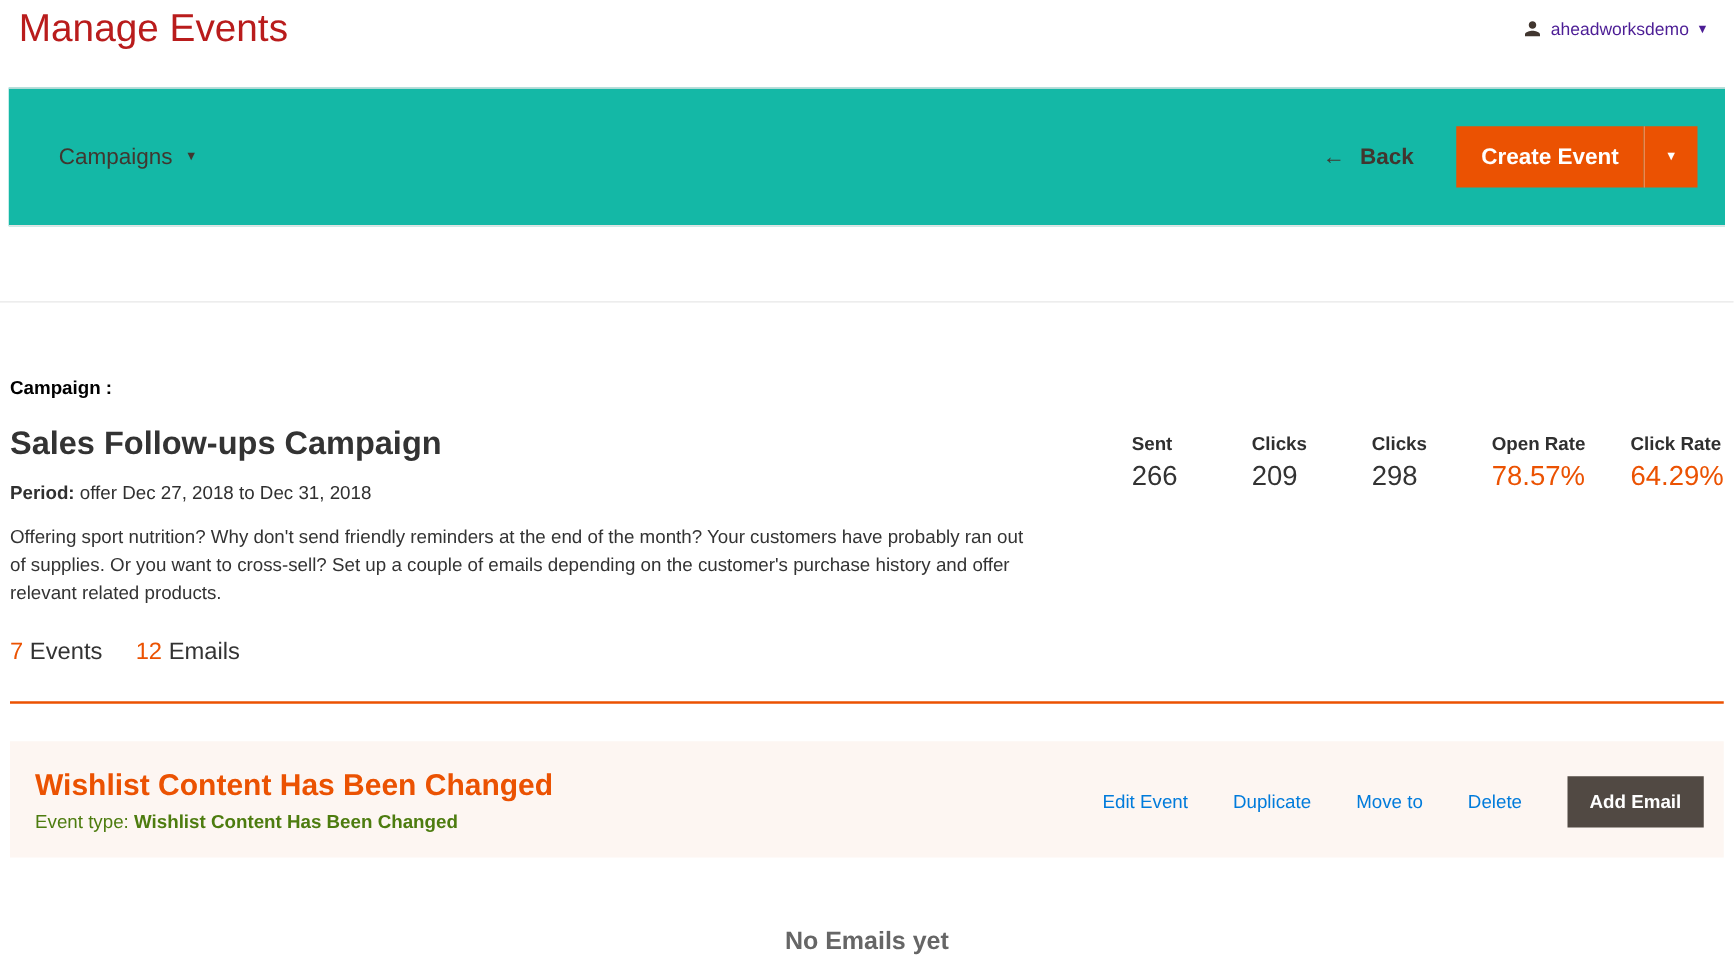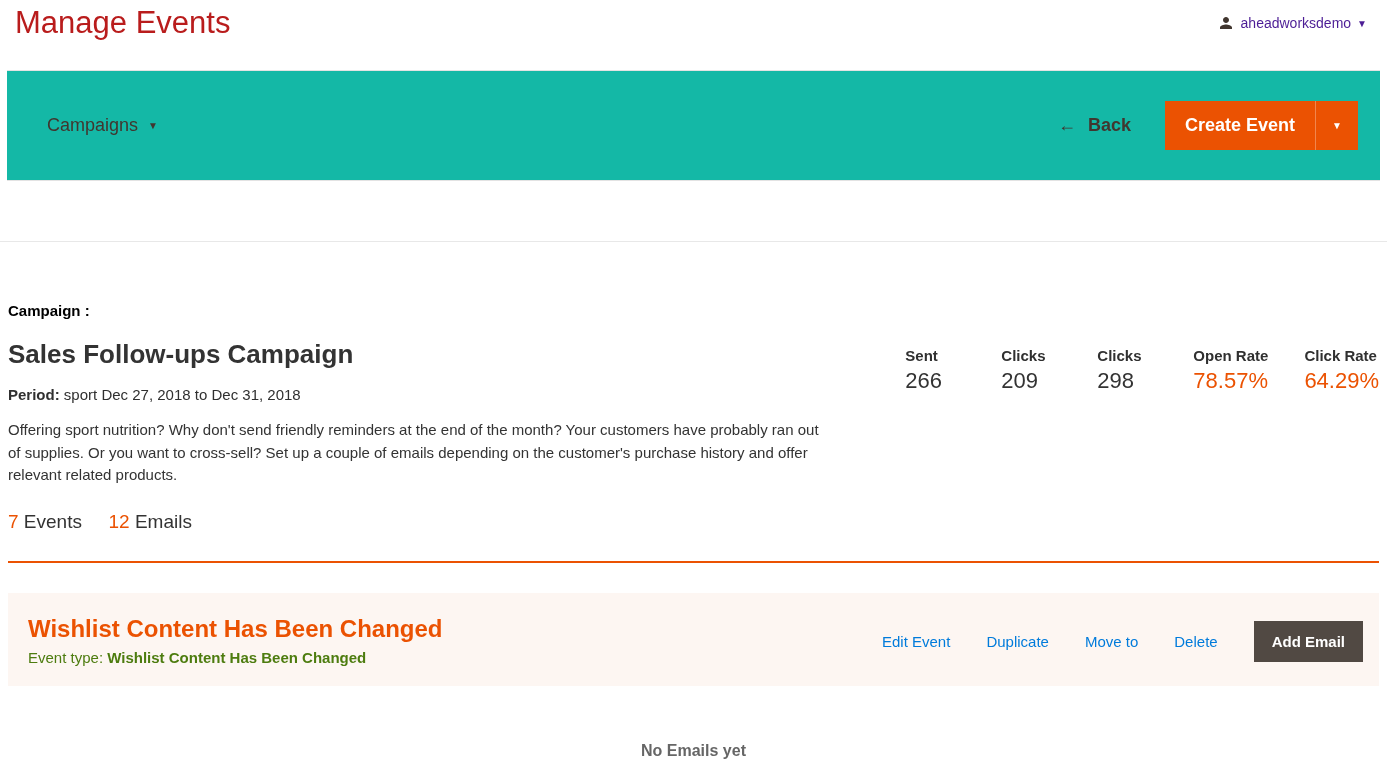--- a/index.html
+++ b/index.html
@@ -185,21 +185,21 @@
   color: #fff;
   border: none;
   padding: 12px 18px;
   font-size: 15px;
   font-weight: 600;
   cursor: pointer;
 }
 .no-emails {
   text-align: center;
   margin-top: 56px;
-  font-size: 16px;
+  font-size: 20px;
   font-weight: 700;
   color: #666;
 }
 .caret-down { font-size: 10px; }
 .arrow-left { font-size: 18px; font-weight: 700; }
 svg.user-icon { width: 18px; height: 18px; }
 </style>
 </head>
 <body>
 
@@ -234,21 +234,21 @@
 </div>
 
 <div class="content">
   <div class="campaign-label">Campaign :</div>
 
   <div class="campaign-row">
     <div class="campaign-left">
       <div class="campaign-name">Sales Follow-ups Campaign</div>
       <div class="period">
         <span class="lbl">Period:</span>
-        <span>sport</span>
+        <span>offer</span>
         <span class="d">Dec 27, 2018</span>
         <span>to</span>
         <span class="d">Dec 31, 2018</span>
       </div>
       <div class="description">Offering sport nutrition? Why don't send friendly reminders at the end of the month? Your customers have probably ran out of supplies. Or you want to cross-sell? Set up a couple of emails depending on the customer's purchase history and offer relevant related products.</div>
       <div class="counts">
         <span class="num">7</span>
         <span>Events</span>
         <span class="gap"></span>
         <span class="num">12</span>

